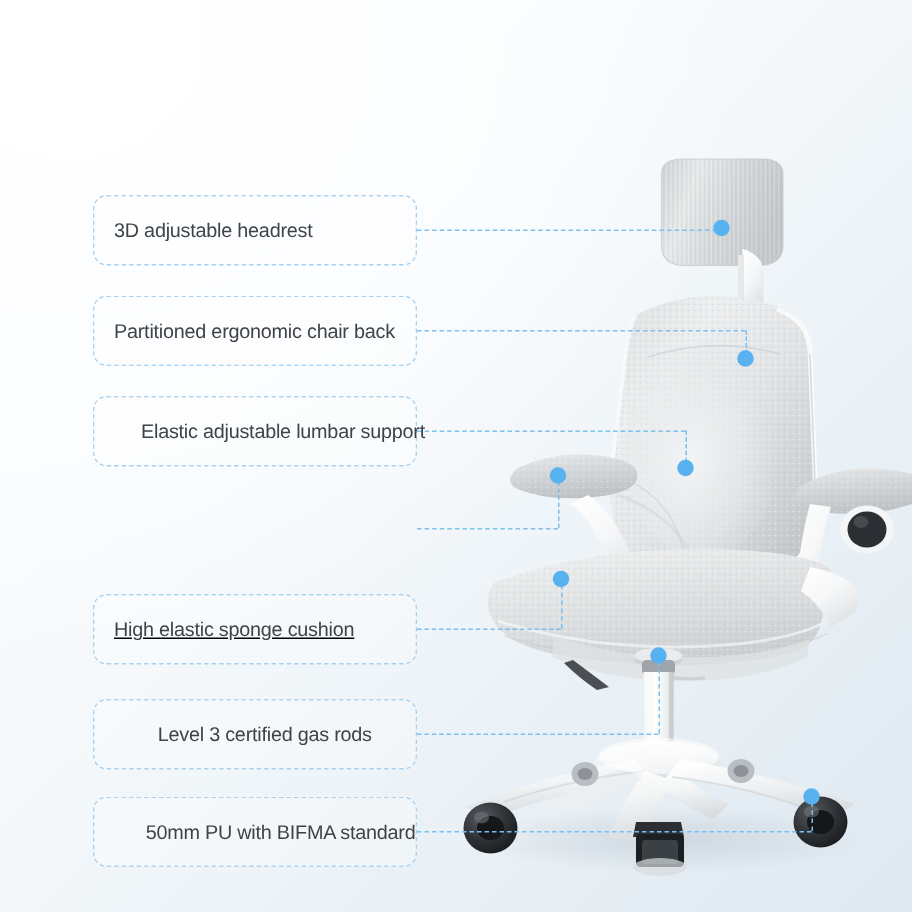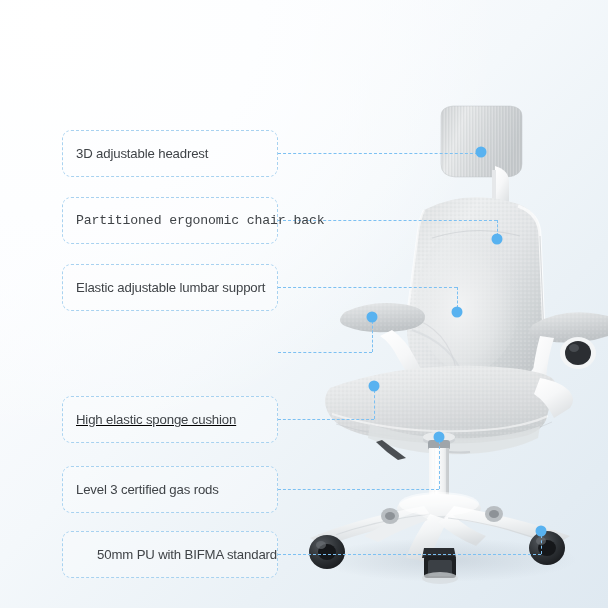--- a/index.html
+++ b/index.html
@@ -280,29 +280,29 @@
   <div class="conn-v" style="left:439px;top:441px;height:48px;"></div>
   <div class="dot" style="left:439px;top:437px;"></div>
 
   <div class="conn-h" style="left:278px;top:554px;width:263px;"></div>
   <div class="conn-v" style="left:541px;top:535px;height:19px;"></div>
   <div class="dot" style="left:541px;top:531px;"></div>
 
   <div class="label-box" style="top:130px;">
     <span>3D adjustable headrest</span>
   </div>
-  <div class="label-box" style="top:197px;font-family:Liberation Mono, monospace;">
+  <div class="label-box" style="top:197px;">
     <span>Partitioned ergonomic chair back</span>
   </div>
-  <div class="label-box" style="top:264px;">
+  <div class="label-box" style="top:264px;padding-left:18px;">
     <span>Elastic adjustable lumbar support</span>
   </div>
   <div class="label-box" style="top:396px;text-decoration:underline;">
     <span>High elastic sponge cushion</span>
   </div>
-  <div class="label-box" style="top:466px;">
+  <div class="label-box" style="top:466px;justify-content:center;">
     <span>Level 3 certified gas rods</span>
   </div>
   <div class="label-box" style="top:531px;justify-content:flex-end;">
     <span>50mm PU with BIFMA standard</span>
   </div>
 
 </div>
 
 </body></html>

